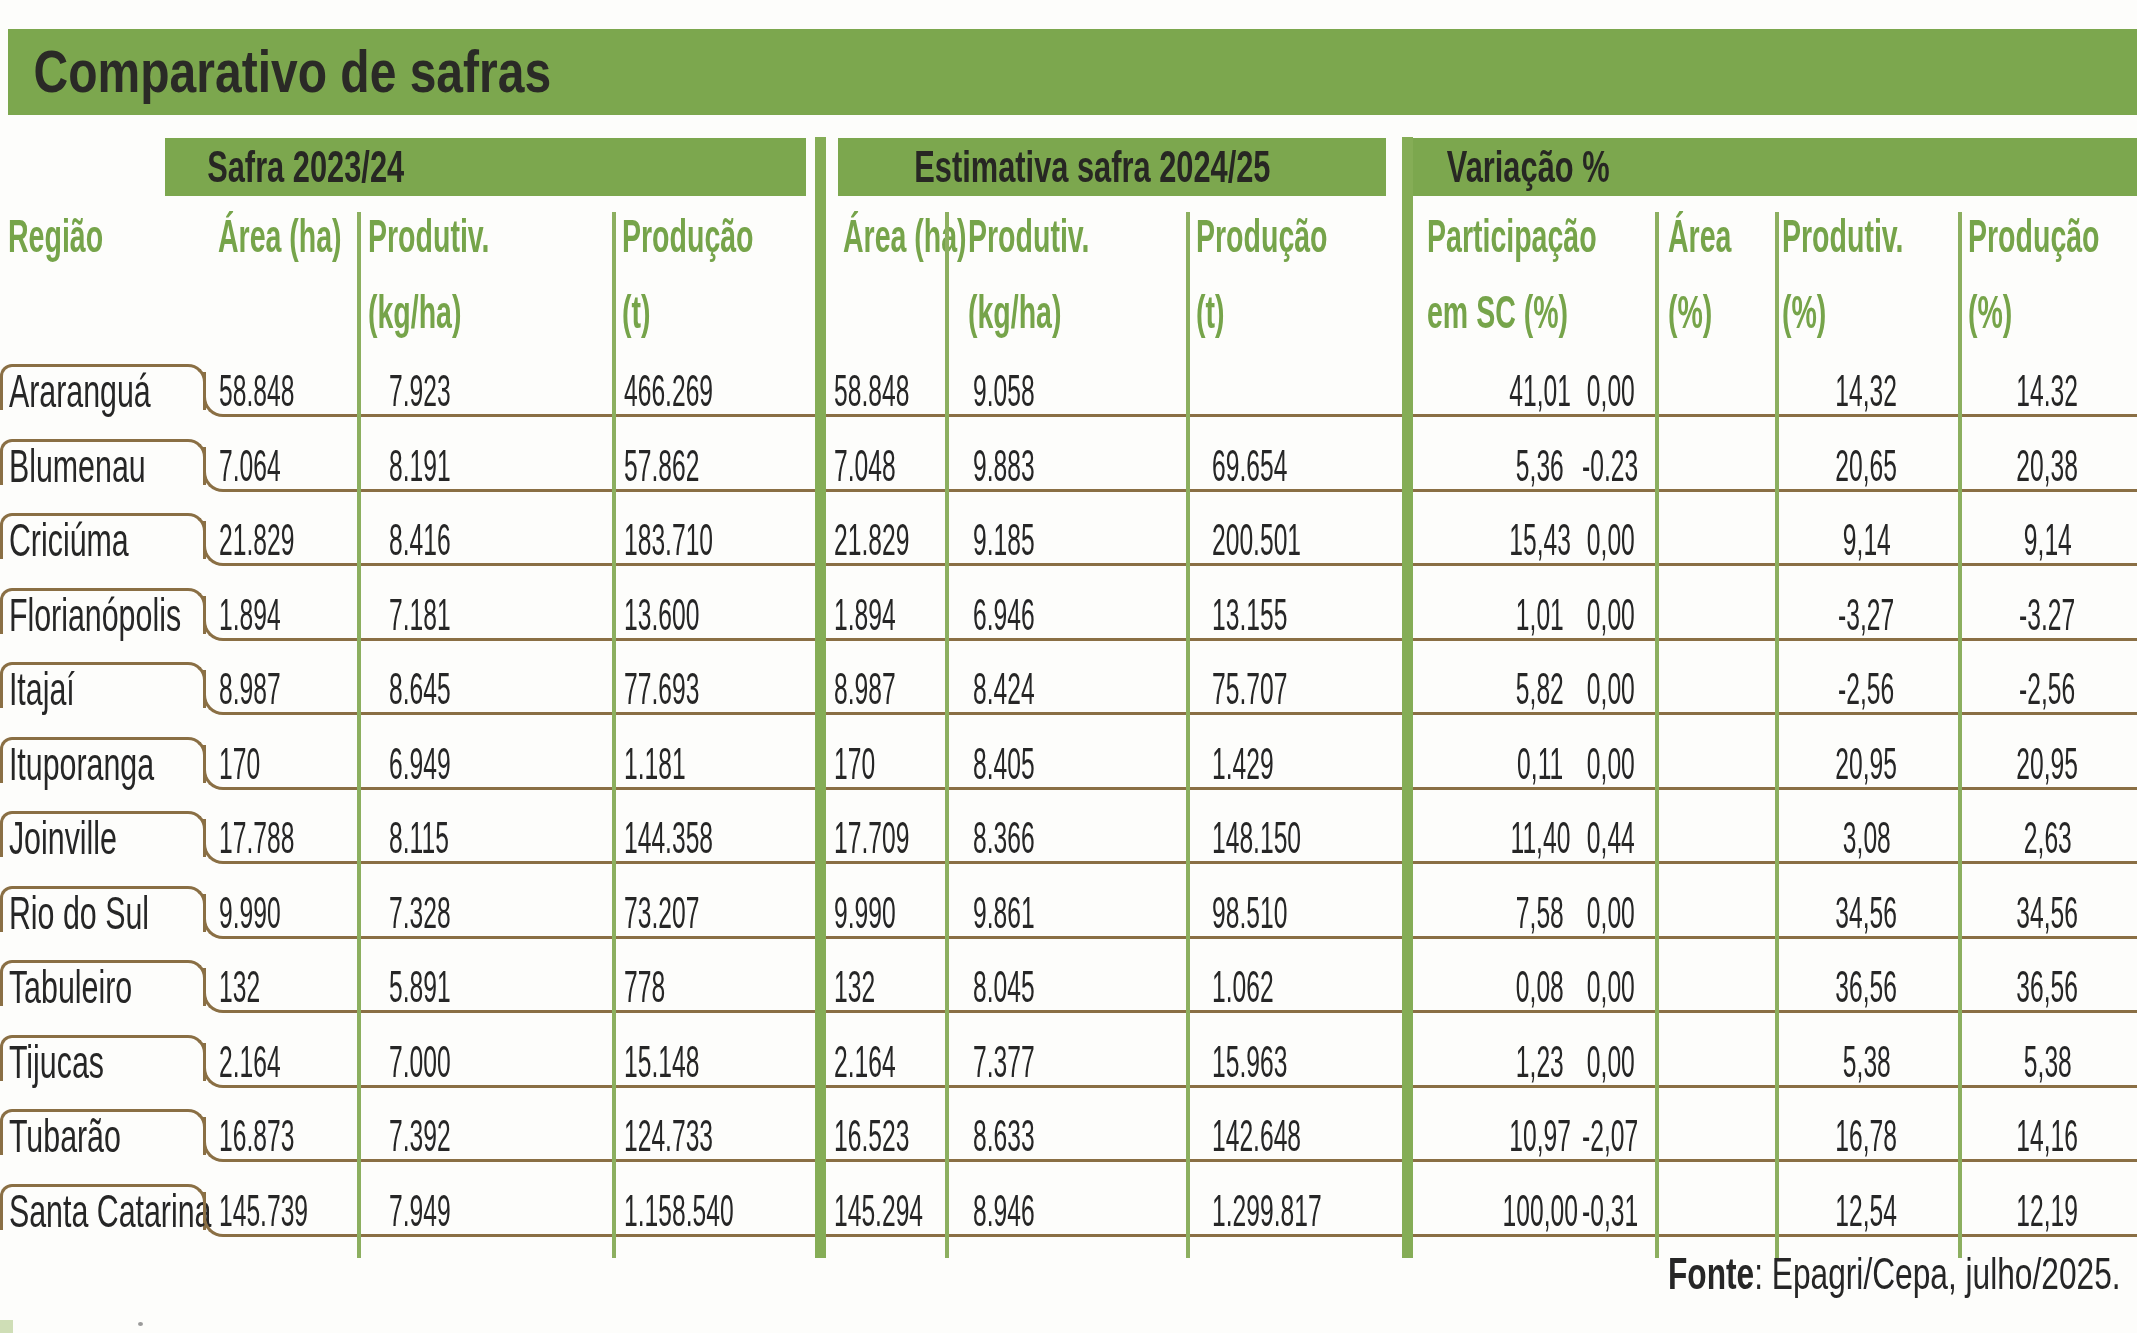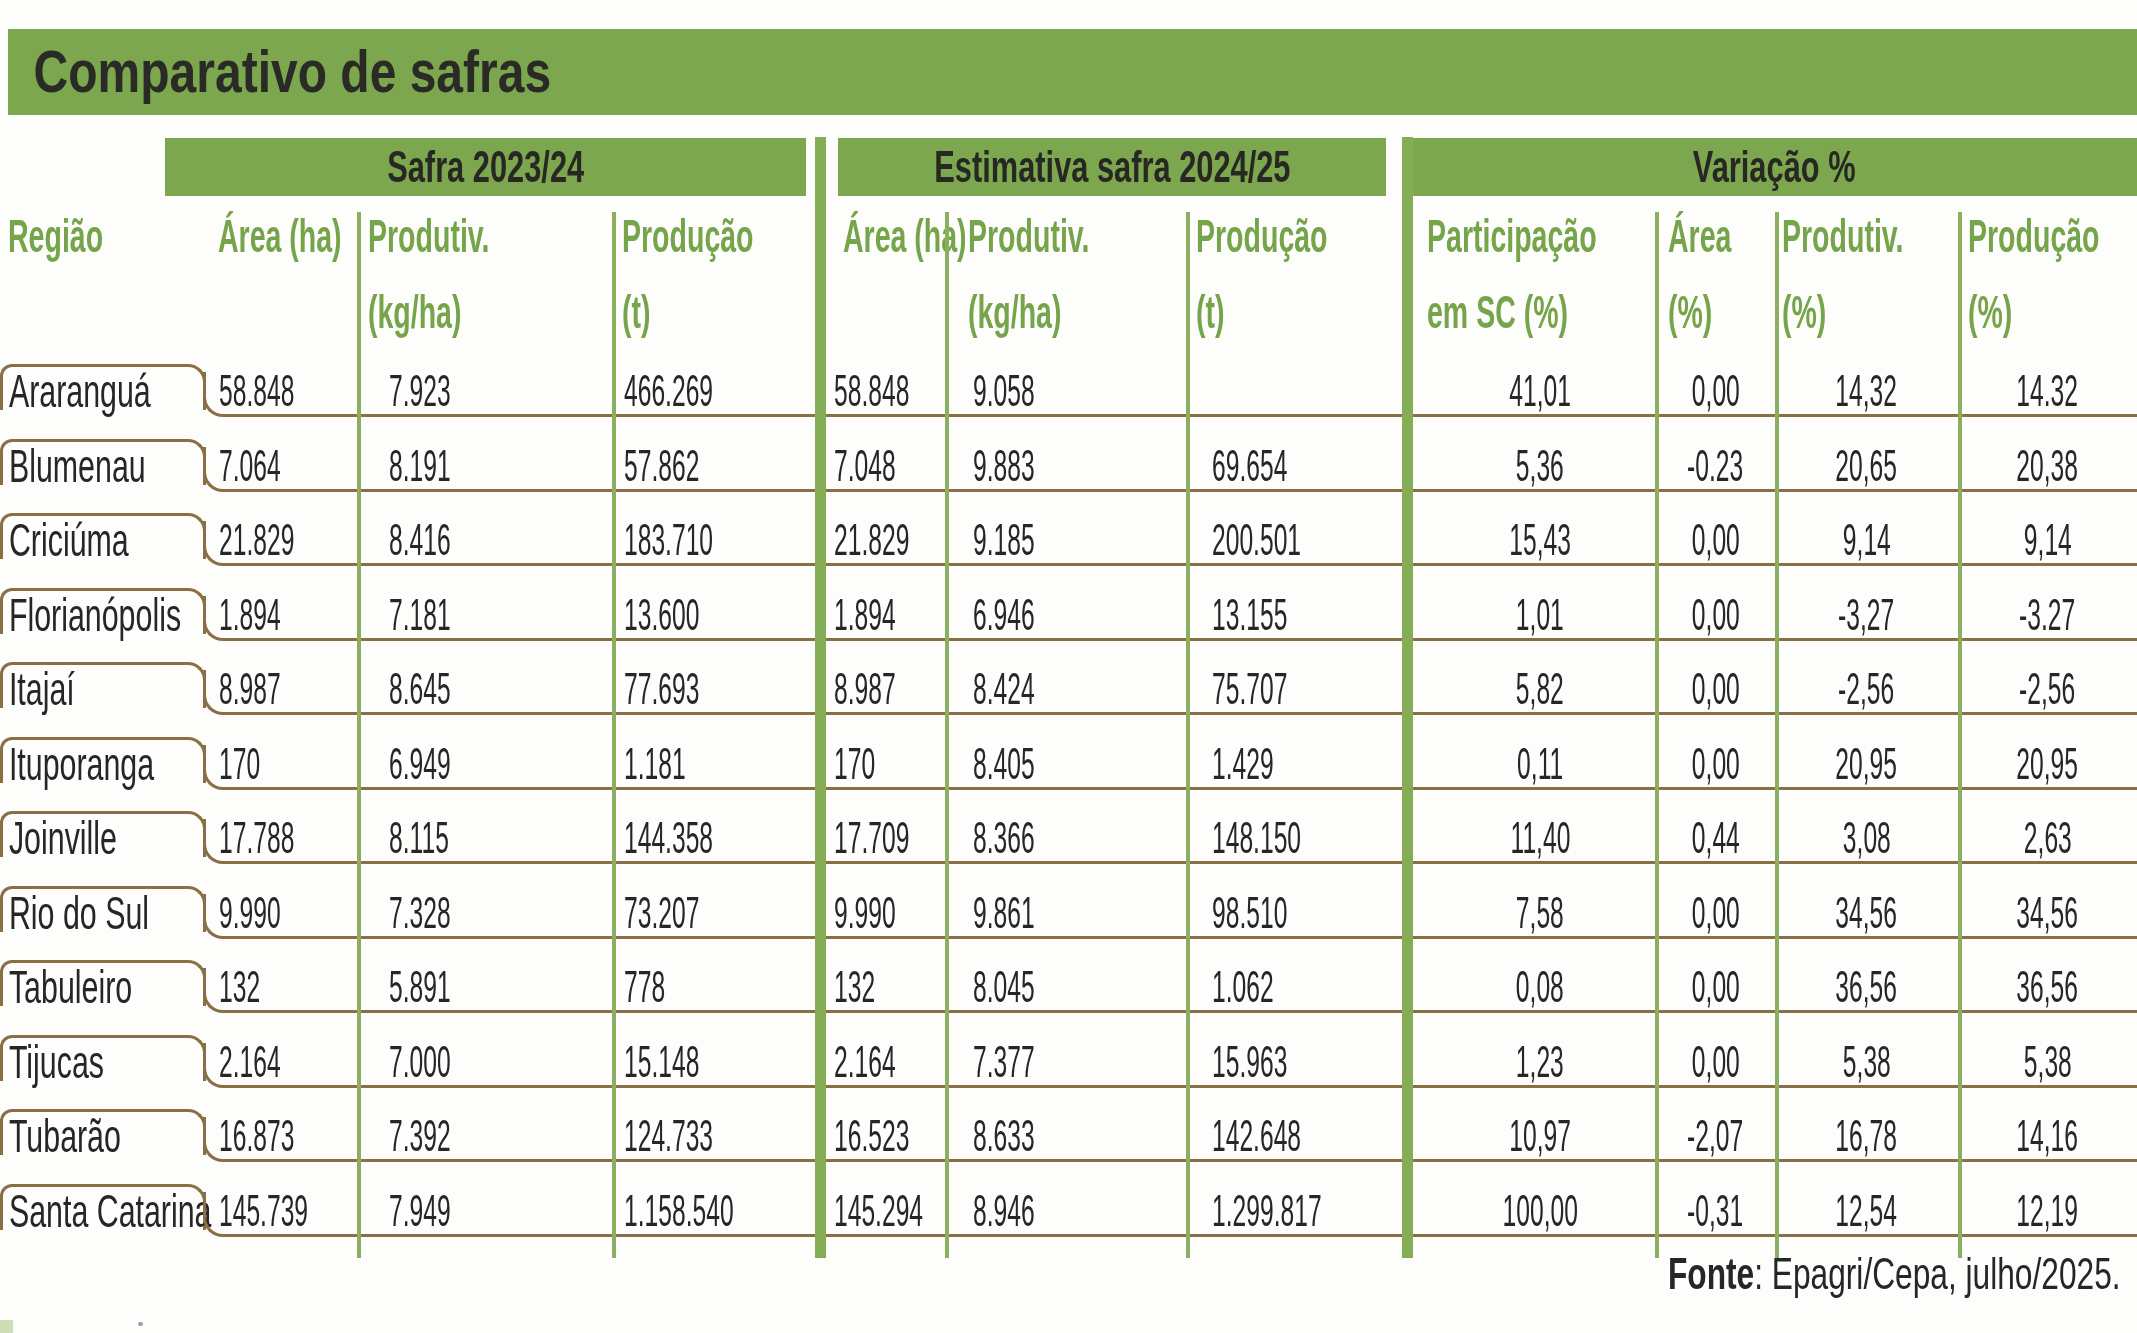--- a/index.html
+++ b/index.html
@@ -7,21 +7,21 @@
   #stage{position:relative;width:2137px;height:1333px;background:#fdfdfb;
          font-family:"Liberation Sans",sans-serif;overflow:hidden}
 
   
   .titlebar{position:absolute;left:8px;top:29px;right:0;height:86px;background:#7ca74e}
   .titlebar .t{display:inline-block;font-size:60px;font-weight:bold;color:#2a2a26;
                line-height:86px;padding-left:32px;transform:scaleX(.8);
                transform-origin:left center;white-space:nowrap}
 
   
-  .band{position:absolute;top:138px;height:58px;background:#7ca74e;text-align:center}
+  .band{position:absolute;top:138px;height:58px;background:#7ca74e;}
   .band .t{display:inline-block;font-size:44px;font-weight:bold;color:#272723;
            line-height:58px;transform:scaleX(.7);transform-origin:center;white-space:nowrap}
   .b1{left:165px;width:641px}.b2{left:838px;width:548px}.b3{left:1412px;width:725px}
 
   
   .hline{position:absolute;left:0;right:0;height:60px}
   .hl1{top:206px}.hl2{top:282px}
   .hcell{position:absolute;top:0;height:60px;line-height:60px;white-space:nowrap}
   .hcell .t{display:inline-block;font-size:46px;font-weight:bold;color:#76a44a;
             transform:scaleX(.62);transform-origin:left center;white-space:nowrap}
@@ -48,21 +48,21 @@
            transform:scaleX(.56);transform-origin:left center}
   .cell.ctr{text-align:center}
   .cell.ctr .t{transform-origin:center}
   .c0{left:205px;width:152px;padding-left:14px}
   .c1{left:357px;width:255px;padding-left:32px}
   .c2{left:612px;width:203px;padding-left:12px}
   .c3{left:826px;width:119px;padding-left:8px}
   .c4{left:945px;width:241px;padding-left:28px}
   .c5{left:1186px;width:216px;padding-left:26px}
   .c6{left:1414px;width:252px}
-  .c7{left:1663px;width:105px}
+  .c7{left:1558px;width:105px}
   .c8{left:1775px;width:183px}
   .c9{left:1958px;width:179px}
 
   
   .footer{position:absolute;right:16px;top:1248px;height:52px;line-height:52px;
           text-align:right;white-space:nowrap}
   .footer .t{display:inline-block;font-size:44px;color:#262626;
              transform:scaleX(.72);transform-origin:right center}
   .footer .b{font-weight:bold}
 

